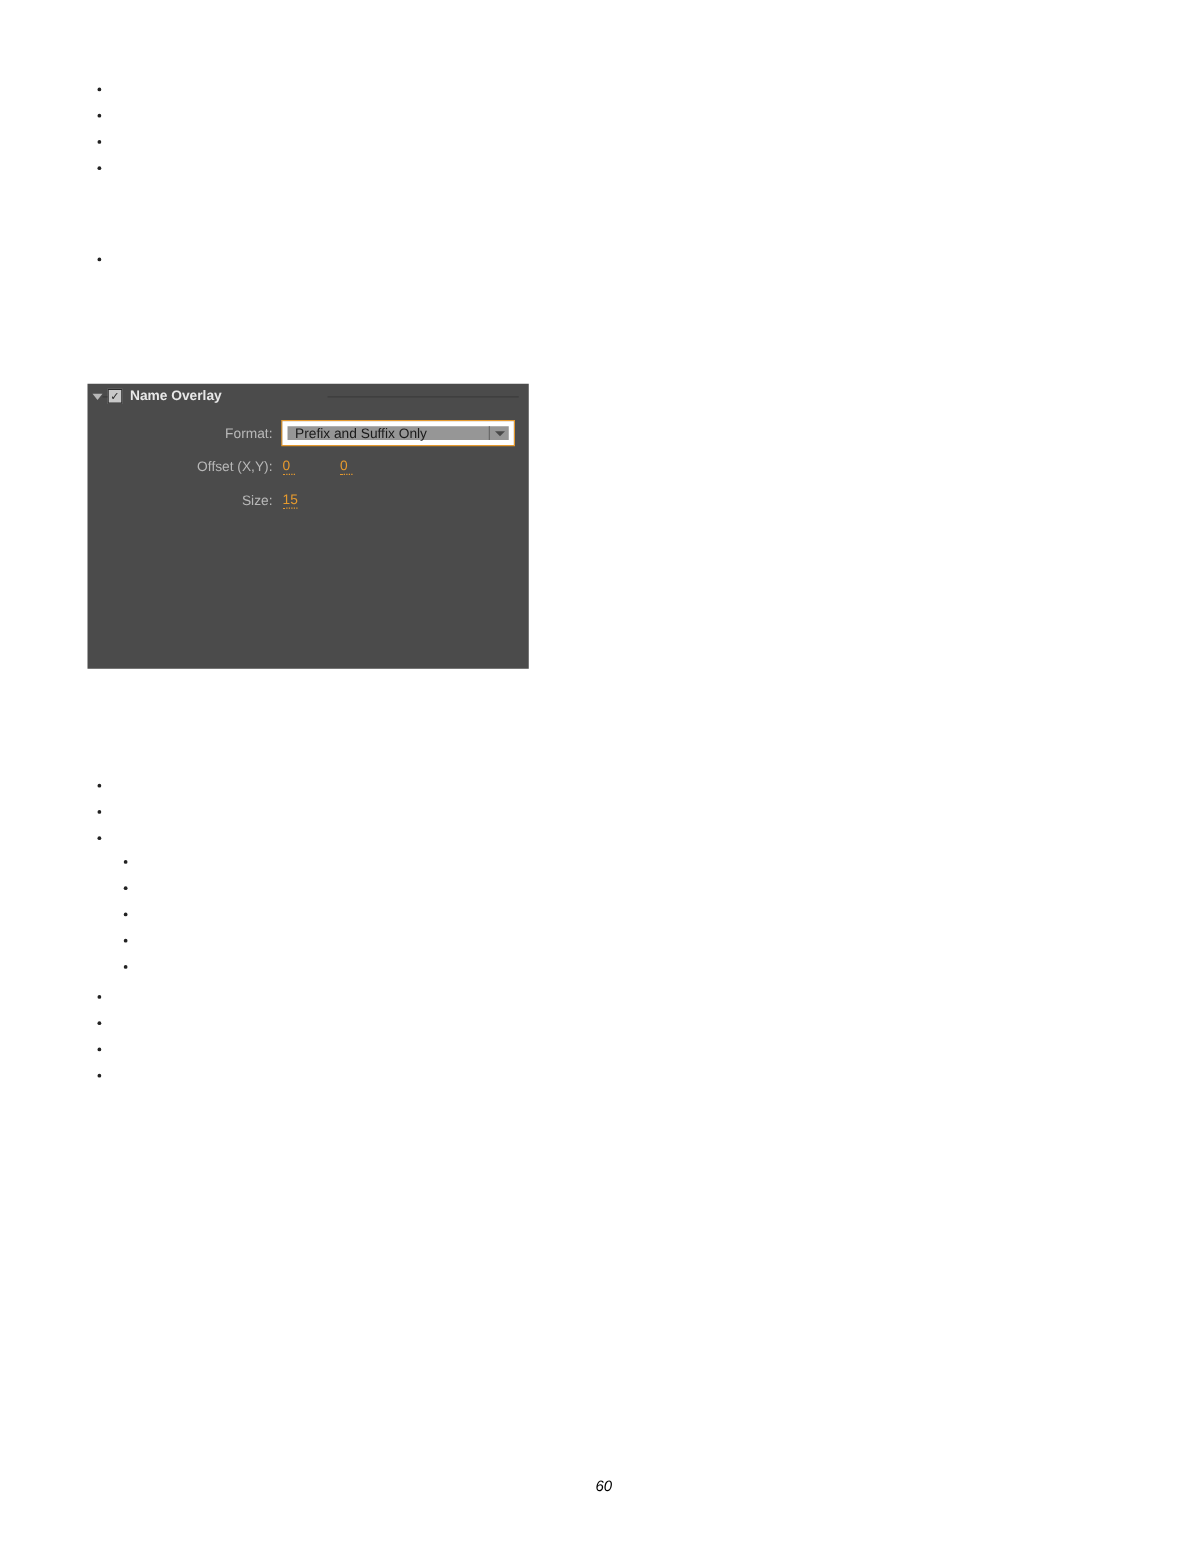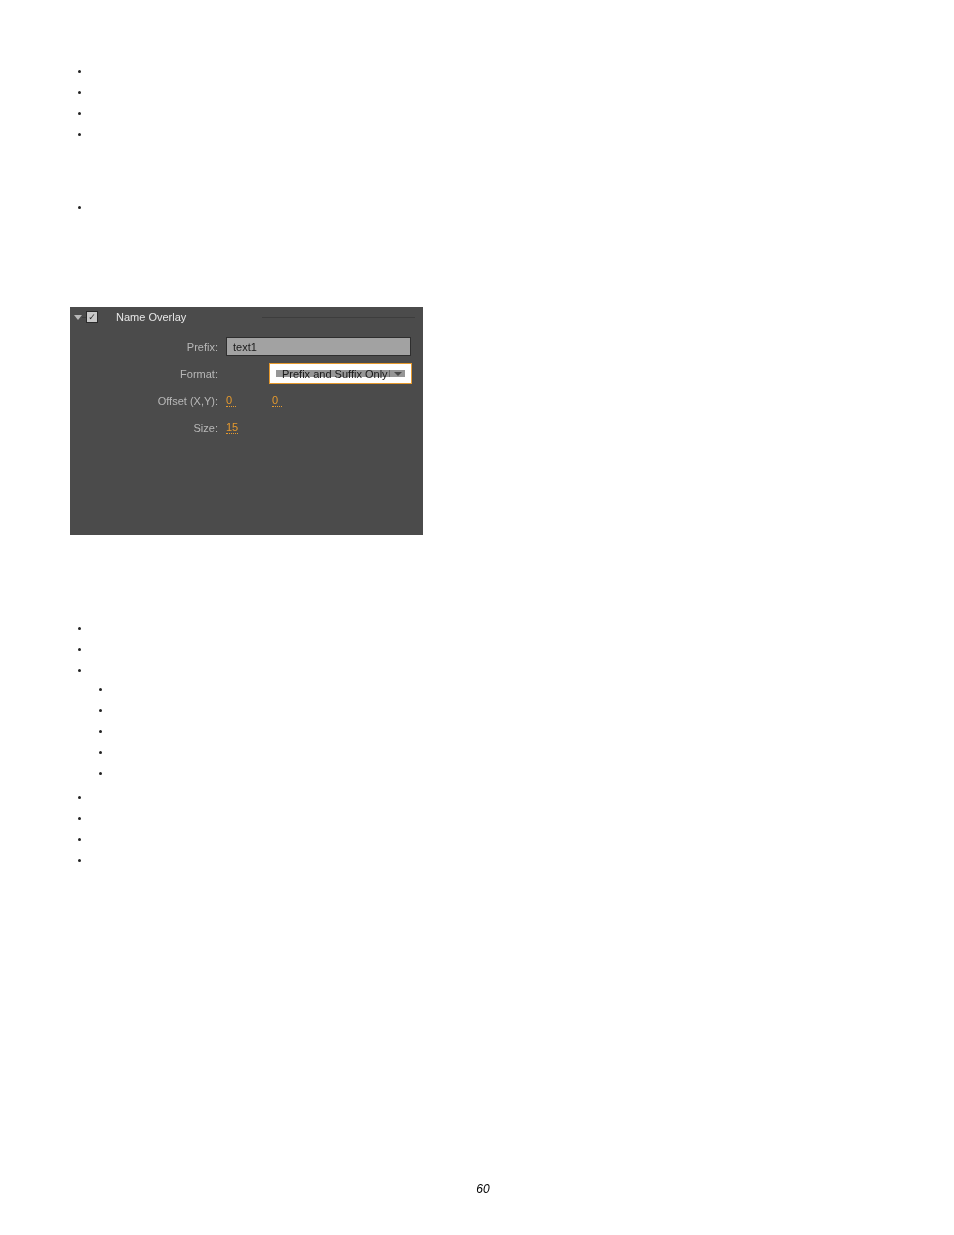--- a/index.html
+++ b/index.html
@@ -40,23 +40,23 @@
     background: #c8c8c8;
     border: 1px solid #2a2a2a;
     display: flex;
     align-items: center;
     justify-content: center;
     font-size: 9px;
     color: #2a2a2a;
     line-height: 1;
   }
   .panel-header .title {
-    font-weight: normal;
+    font-weight: bold;
     color: #e8e8e8;
-    margin-left: 14px;
+    margin-left: 2px;
   }
   .panel-header .rule {
     position: absolute;
     top: 10px;
     left: 192px;
     right: 8px;
     border-top: 1px solid #3d3d3d;
   }
   .panel-header .rule-pre {
     position: absolute;
@@ -94,23 +94,22 @@
     background: #969696;
     border: 1px solid #2e2e2e;
     position: relative;
     display: flex;
     align-items: center;
     padding: 0 6px;
     color: #1a1a1a;
     font-size: 11px;
   }
   .dropdown.highlighted {
-    border: 6px solid #ffffff;
+    border: 4px solid #ffffff;
     box-shadow: 0 0 0 1px #e69a2e;
-    margin-left: 44px;
   }
   .dropdown .dd-arrow {
     position: absolute;
     right: 0; top: 0; bottom: 0;
     width: 16px;
     border-left: 1px solid #6a6a6a;
     display: flex;
     align-items: center;
     justify-content: center;
   }
@@ -175,26 +174,20 @@
   <div class="panel-header">
     <div class="rule-pre"></div>
     <div class="triangle"></div>
     <div class="checkbox">✓</div>
     <div class="title">Name Overlay</div>
     <div class="rule"></div>
   </div>
 
   <div style="height:6px"></div>
 
-  <div class="row">
-    <div class="row-label">Prefix:</div>
-    <div class="text-input">
-      <span>text1</span>
-    </div>
-  </div>
 
   <div class="row">
     <div class="row-label">Format:</div>
     <div class="dropdown highlighted">
       <span>Prefix and Suffix Only</span>
       <div class="dd-arrow"></div>
     </div>
   </div>
 
 

